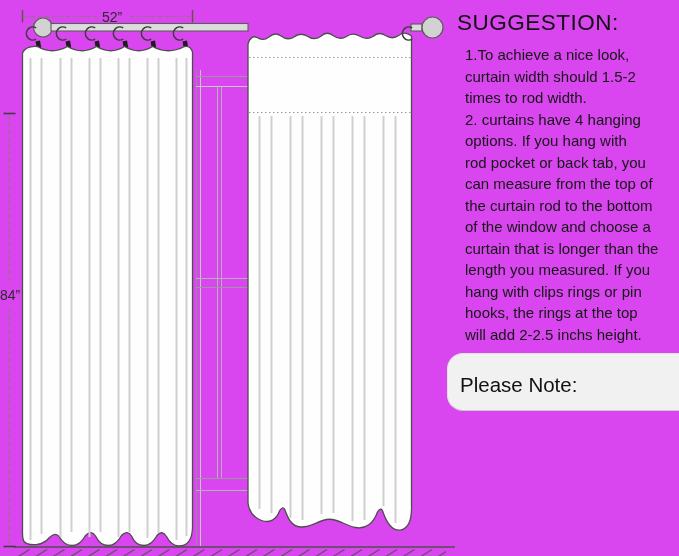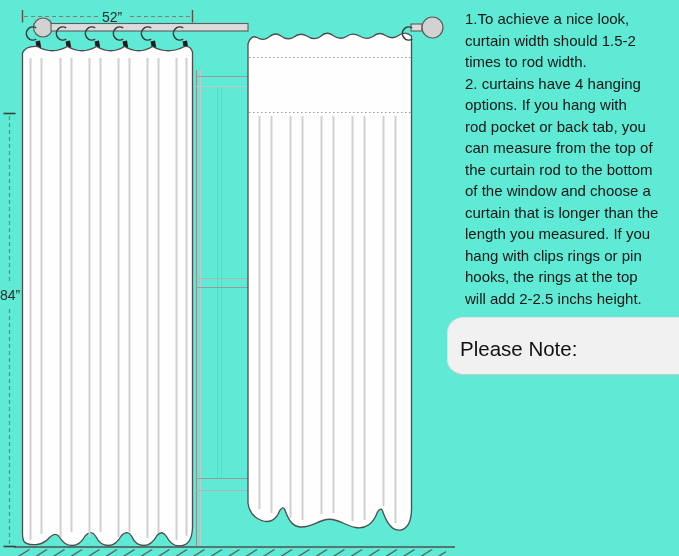--- a/index.html
+++ b/index.html
@@ -1,17 +1,17 @@
 <!DOCTYPE html>
 <html><head>
 <meta charset="utf-8">
 <style>
   html,body { margin:0; padding:0; background:#ffffff; }
   .stage {
-    position:relative; width:679px; height:556px; background:#5eead4;
+    position:relative; width:679px; height:556px; background:#d946ef;
     font-family:"Liberation Sans", sans-serif; overflow:hidden;
   }
   svg.drawing { position:absolute; left:0; top:0; display:block; }
   .dim-label { font-family:"Liberation Sans", sans-serif; font-size:14px; fill:#2b2b2b; }
   .textcol { position:absolute; left:457px; top:0; width:222px; color:#141414; }
   .textcol h1 {
     font-size:22.5px; font-weight:400; letter-spacing:0.5px;
     margin:9px 0 3px 0; line-height:1.2; color:#111;
   }
   .textcol .body {
@@ -158,20 +158,21 @@
     <g>
       <line x1="3.5" y1="113.5" x2="15.5" y2="113.5" stroke="#3f3f3f" stroke-width="1.6"></line>
       <line x1="3.5" y1="546.5" x2="15.5" y2="546.5" stroke="#3f3f3f" stroke-width="1.6"></line>
       <line x1="9.5" y1="116" x2="9.5" y2="283" stroke="#8a7a70" stroke-width="1.2" stroke-dasharray="4 3"></line>
       <line x1="9.5" y1="309" x2="9.5" y2="545" stroke="#8a7a70" stroke-width="1.2" stroke-dasharray="4 3"></line>
       <text class="dim-label" x="0" y="300">84”</text>
     </g>
   </svg>
 
   <div class="textcol">
+    <h1>SUGGESTION:</h1>
     <p class="body">1.To achieve a nice look,
 curtain width should 1.5-2
 times to rod width.
 2. curtains have 4 hanging
 options. If you hang with
 rod pocket or back tab, you
 can measure from the top of
 the curtain rod to the bottom
 of the window and choose a
 curtain that is longer than the

